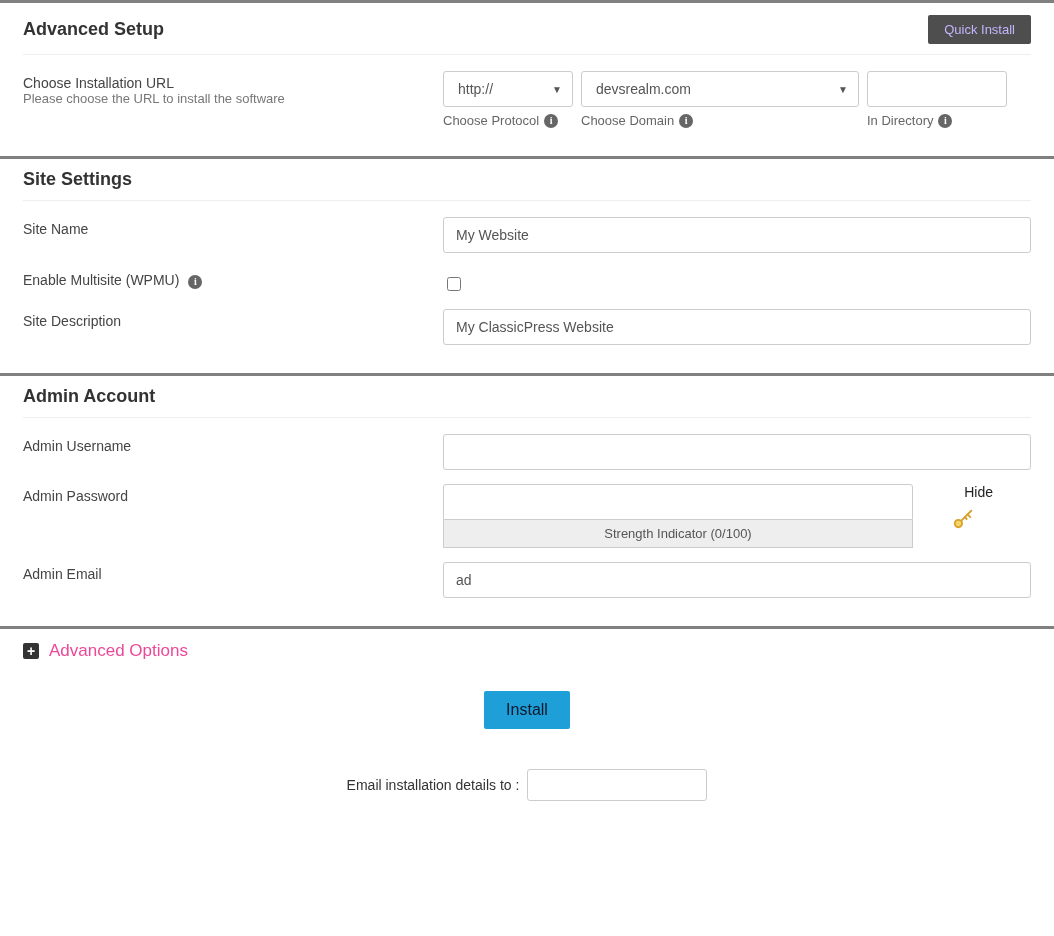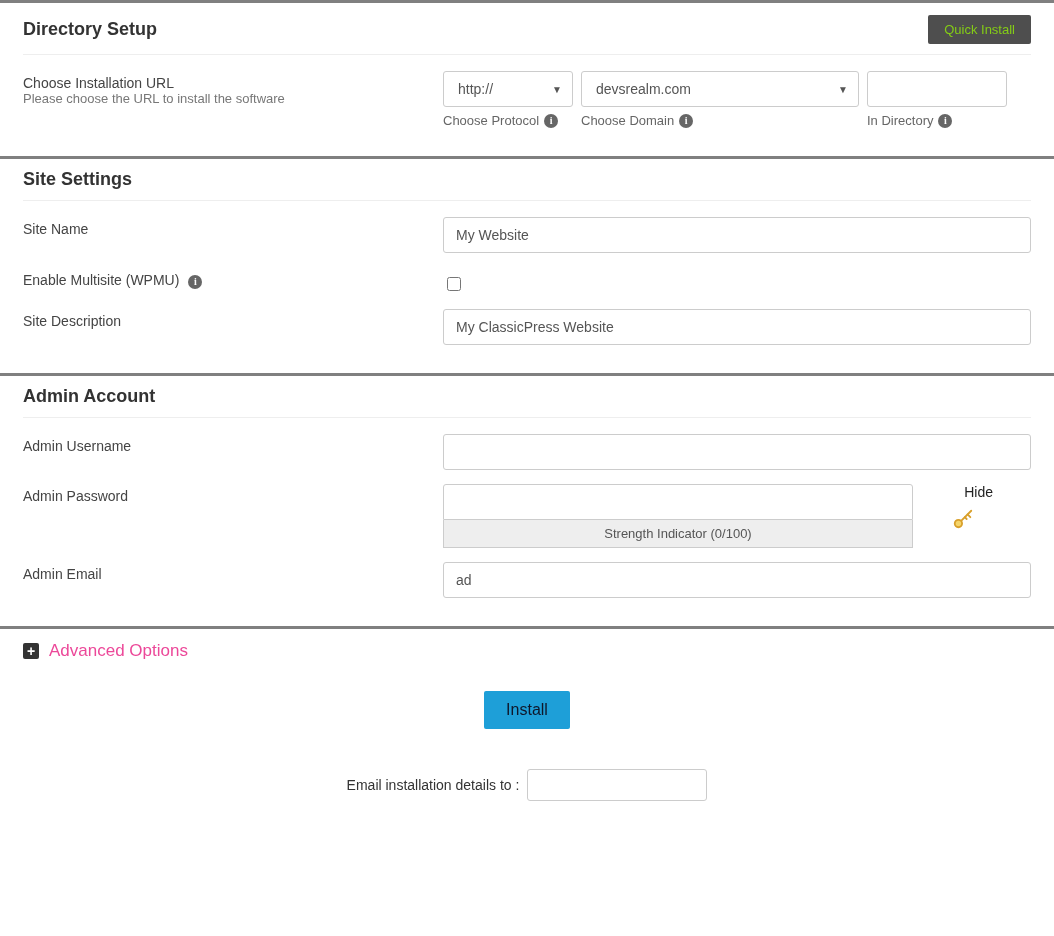--- a/index.html
+++ b/index.html
@@ -32,21 +32,21 @@
     border-bottom: 1px solid #eee;
     margin-bottom: 16px;
   }
   .section-title {
     font-size: 18px;
     font-weight: 600;
     color: #333;
   }
   .btn-dark {
     background: #4e4e4e;
-    color: #84cc16;
+    color: #c4b5fd;
     border: none;
     border-radius: 2px;
     padding: 7px 16px;
     font-size: 13px;
     cursor: pointer;
   }
   .row { display: flex; margin-bottom: 14px; }
   .row .left { flex: 0 0 420px; padding-top:4px;}
   .row .right { flex: 1; }
   .field-label {
@@ -123,21 +123,21 @@
   }
 </style>
 </head>
 <body>
 
 <div class="page">
   <div class="top-bar"></div>
 
   <div class="content">
     <div class="section-header">
-      <div class="section-title">Directory Setup</div>
+      <div class="section-title">Advanced Setup</div>
       <button class="btn-dark">Quick Install</button>
     </div>
 
     <div class="row">
       <div class="left">
         <div class="field-label">Choose Installation URL</div>
         <div class="field-hint">Please choose the URL to install the software</div>
       </div>
       <div class="right">
         <div class="url-row">

